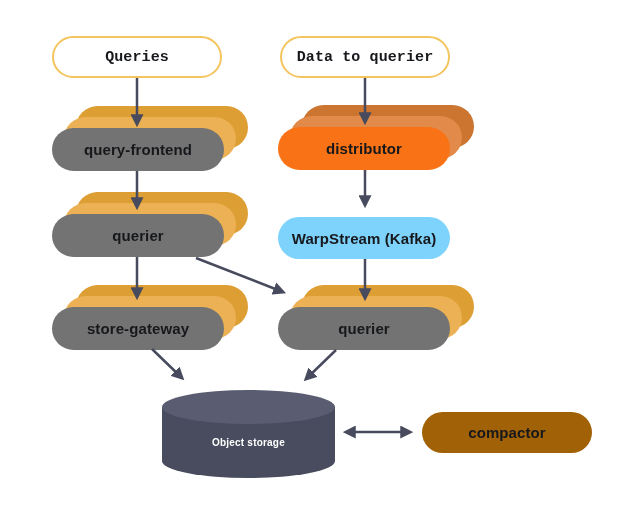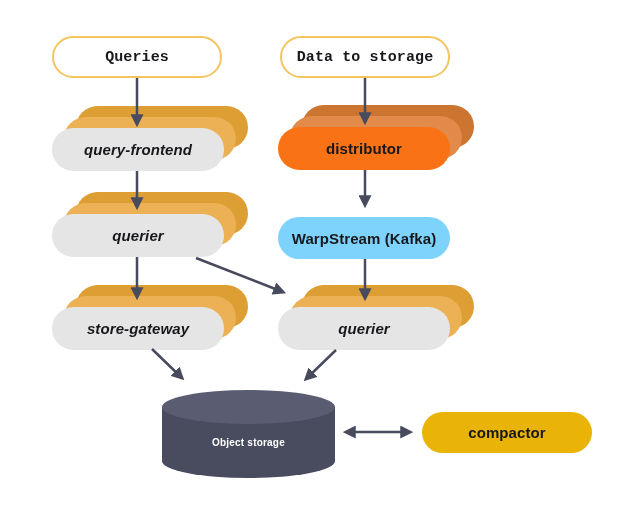--- a/index.html
+++ b/index.html
@@ -20,40 +20,40 @@
     align-items: center;
     justify-content: center;
     font-weight: 700;
     font-size: 15px;
     color: #17181c;
     box-sizing: border-box;
     letter-spacing: .1px;
   }
   .pill.outline { background: #ffffff; border: 2.5px solid #f4c55f; font-family: Liberation Mono, monospace; }
   .pill.blue    { background: #7dd3fc; }
-  .pill.gray    { background: #eab308; }
+  .pill.gray    { background: #a16207; }
   
   .stack { position: absolute; width: 196px; height: 65px; }
   .stack .layer {
     position: absolute;
     width: 172px;
     height: 43px;
     border-radius: 22px;
   }
   .stack .l3 { left: 24px; top: 0; }
   .stack .l2 { left: 12px; top: 11px; }
   .stack .l1 {
     left: 0; top: 22px;
     display: flex; align-items: center; justify-content: center;
     font-weight: 700; font-size: 15px; color: #17181c;
     letter-spacing: .1px;
   }
   .stack.gold   .l3 { background: #dd9e33; }
   .stack.gold   .l2 { background: #ecb155; }
-  .stack.gold   .l1 { background: #e5e5e5; font-style: italic; }
+  .stack.gold   .l1 { background: #737373; }
   .stack.orange .l3 { background: #cb7530; }
   .stack.orange .l2 { background: #e18a49; }
   .stack.orange .l1 { background: #f97316; }
   
   .cylinder { position: absolute; left: 162px; top: 390px; width: 173px; height: 88px; }
   .cyl-body {
     position: absolute; left: 0; top: 17px; width: 173px; height: 71px;
     background: #494c5e;
     border-radius: 0 0 86px 86px / 0 0 17px 17px;
   }
@@ -78,21 +78,21 @@
 </head>
 <body>
 
 <div class="canvas">
 
   <div class="pill outline" style="left:52px; top:36px; width:170px;">
     <span>Queries</span>
   </div>
 
   <div class="pill outline" style="left:280px; top:36px; width:170px;">
-    <span>Data to storage</span>
+    <span>Data to querier</span>
   </div>
 
   <div class="stack gold" style="left:52px; top:106px;">
     <div class="layer l3"></div>
     <div class="layer l2"></div>
     <div class="layer l1">
       <span>query-frontend</span>
     </div>
   </div>
 

